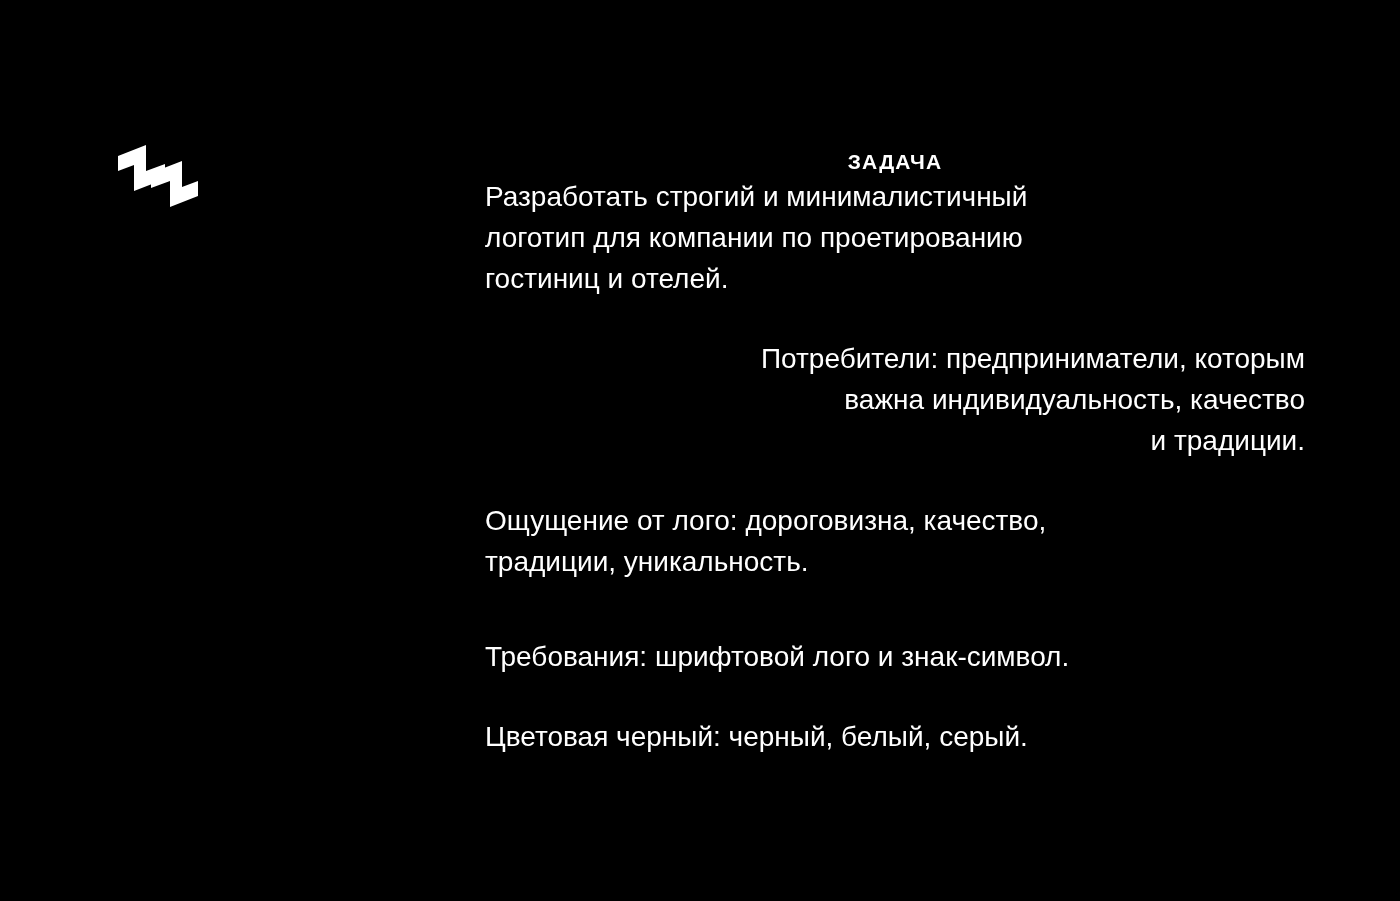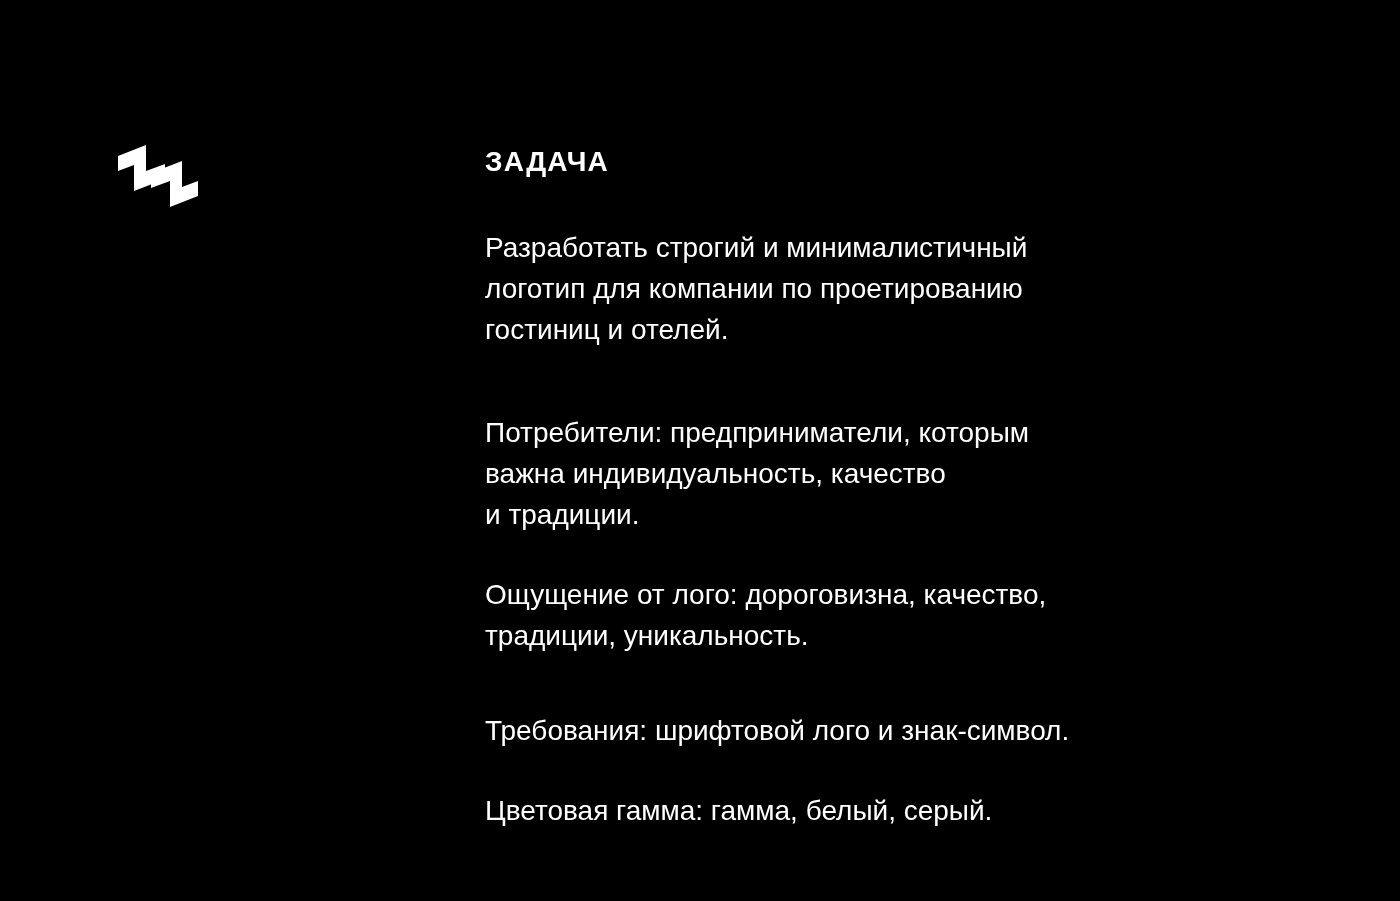--- a/index.html
+++ b/index.html
@@ -39,40 +39,41 @@
 
   
   .content {
     position: absolute;
     left: 485px;
     top: 148px;
     width: 820px;
   }
 
   .eyebrow {
-    font-size: 28px;
+    font-size: 21px;
     font-weight: bold;
     line-height: 28px;
     letter-spacing: 1.2px;
     color: #ffffff;
     margin: 0;
     white-space: nowrap;
+    text-align: center;
   }
 
   .body-block {
     font-size: 28px;
     font-weight: normal;
     line-height: 41px;
     color: #ffffff;
     margin: 0;
     white-space: pre-line;
   }
 
-  .block-1 { margin-top: 51px; }
-  .block-2 { margin-top: 62px; }
+  .block-1 { }
+  .block-2 { margin-top: 39px; text-align: right; }
   .block-3 { margin-top: 39px; }
   .block-4 { margin-top: 54px; }
   .block-5 { margin-top: 39px; }
 </style>
 </head>
 <body>
 
 <div class="slide">
 
   <div class="logo-mark">
@@ -94,17 +95,17 @@
 
     <p class="body-block block-2">Потребители: предприниматели, которым
 важна индивидуальность, качество
 и традиции.</p>
 
     <p class="body-block block-3">Ощущение от лого: дороговизна, качество,
 традиции, уникальность.</p>
 
     <p class="body-block block-4">Требования: шрифтовой лого и знак-символ.</p>
 
-    <p class="body-block block-5">Цветовая гамма: гамма, белый, серый.</p>
+    <p class="body-block block-5">Цветовая черный: черный, белый, серый.</p>
 
   </div>
 
 </div>
 
 </body></html>

